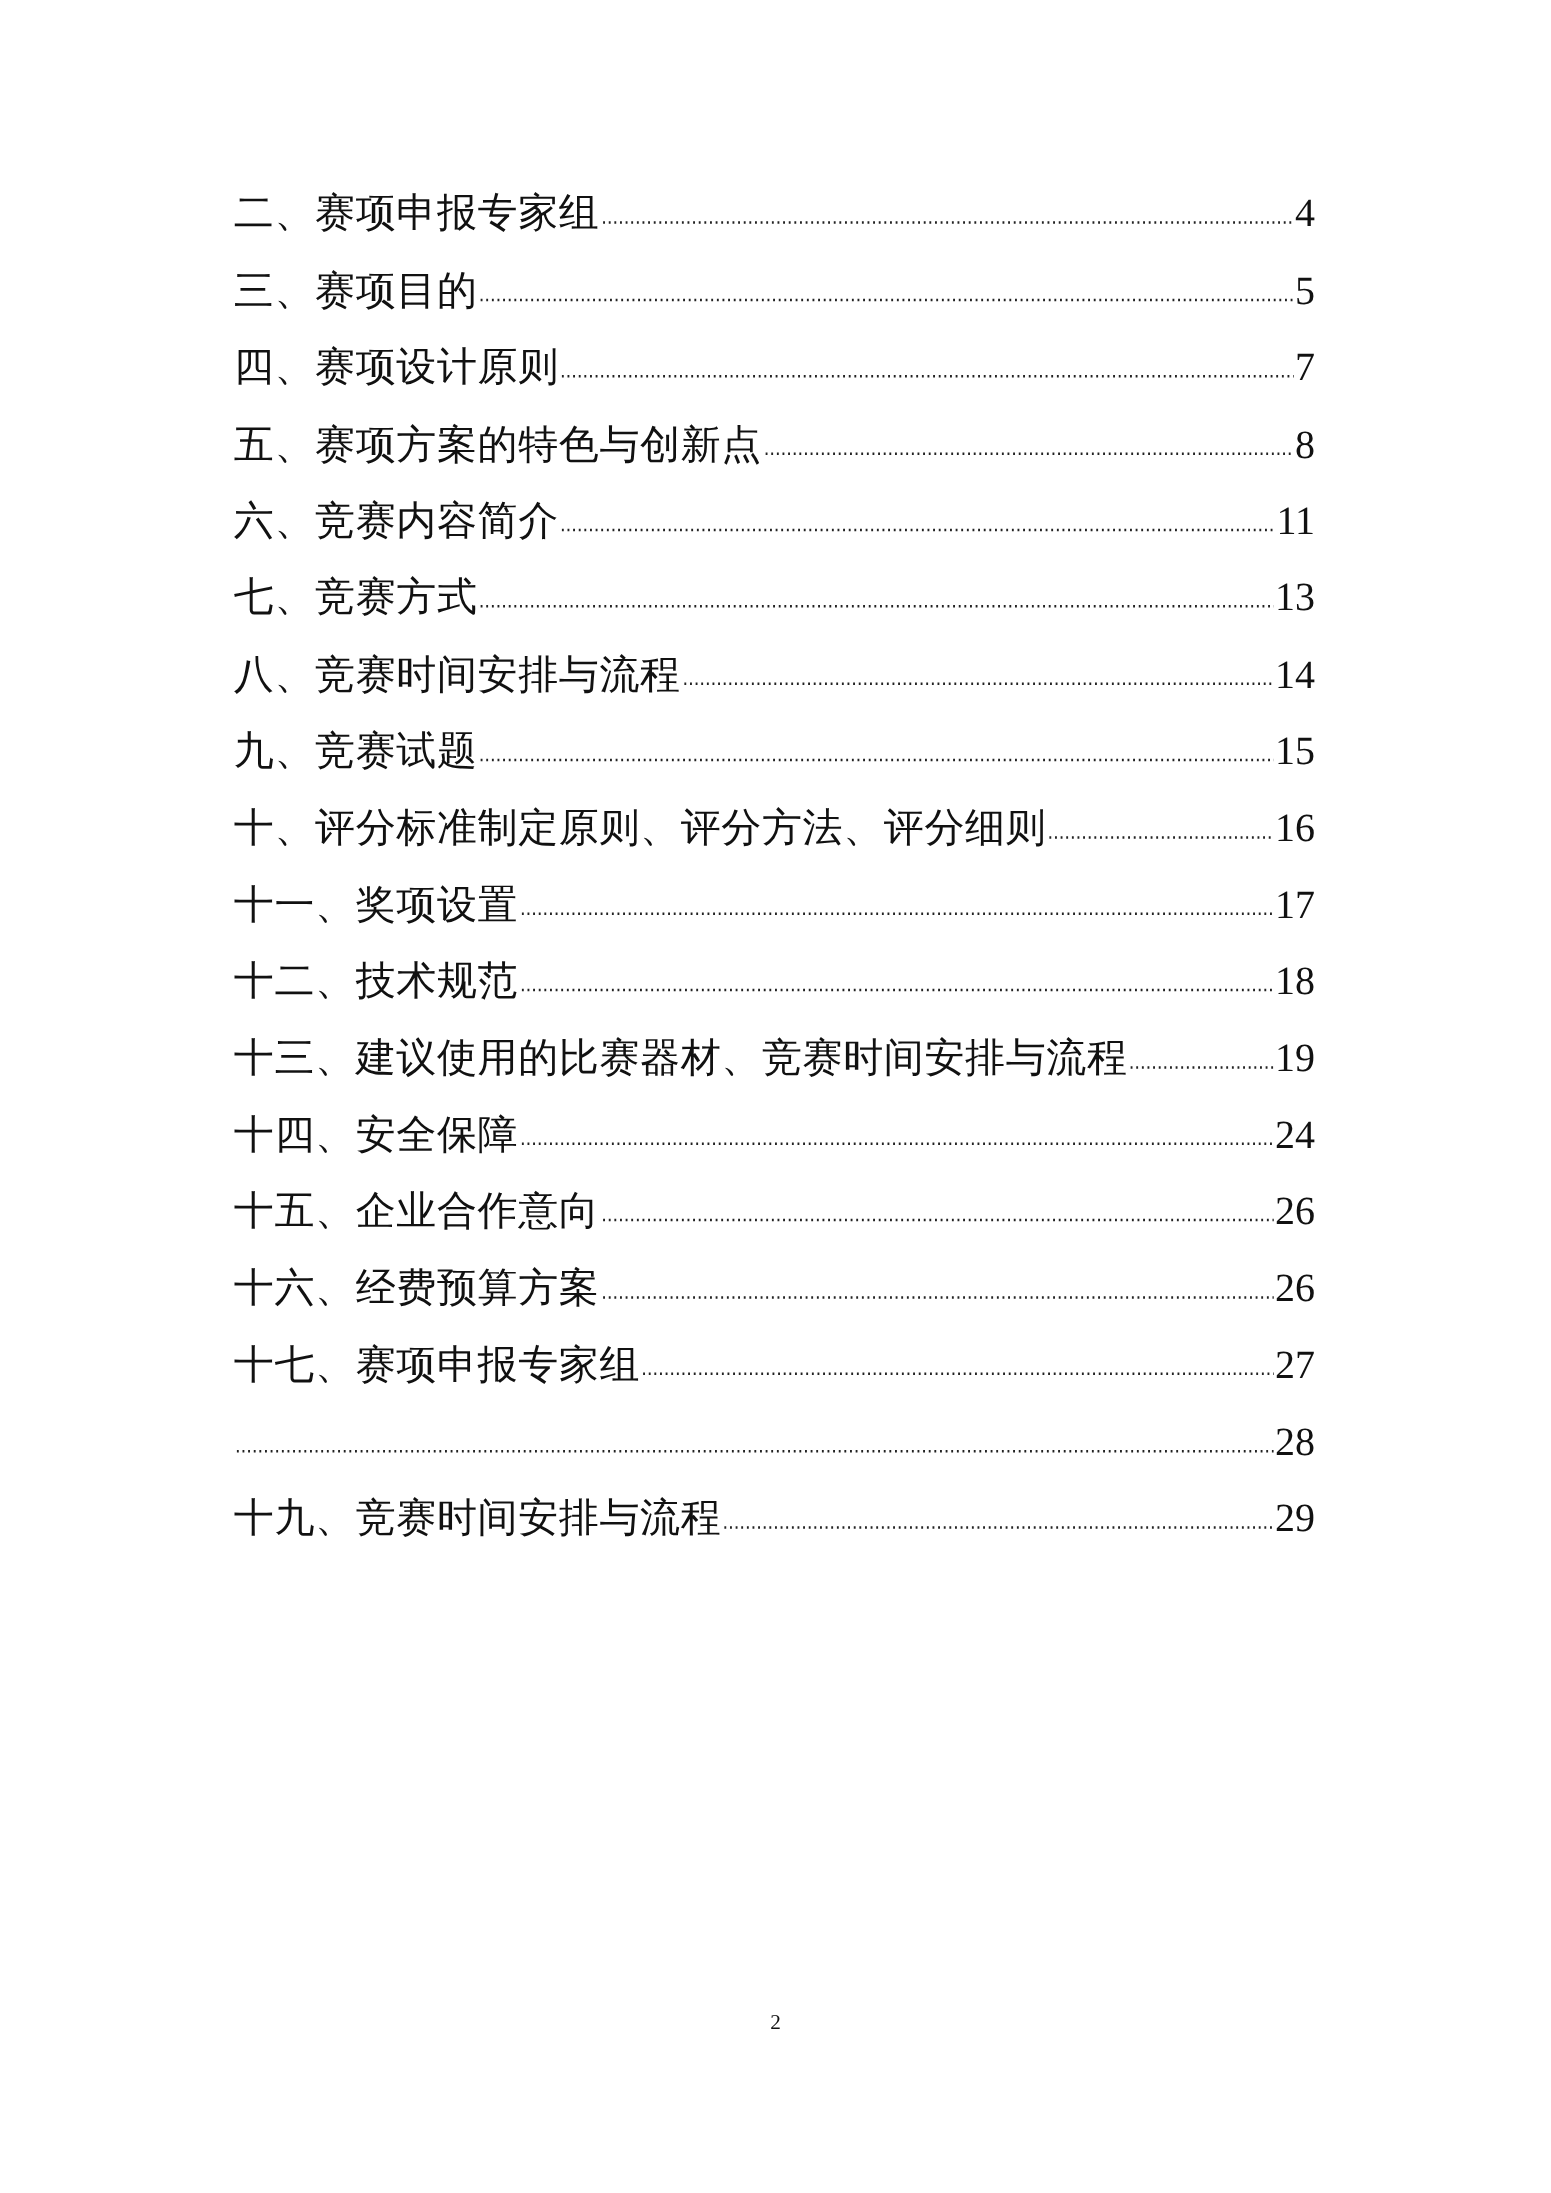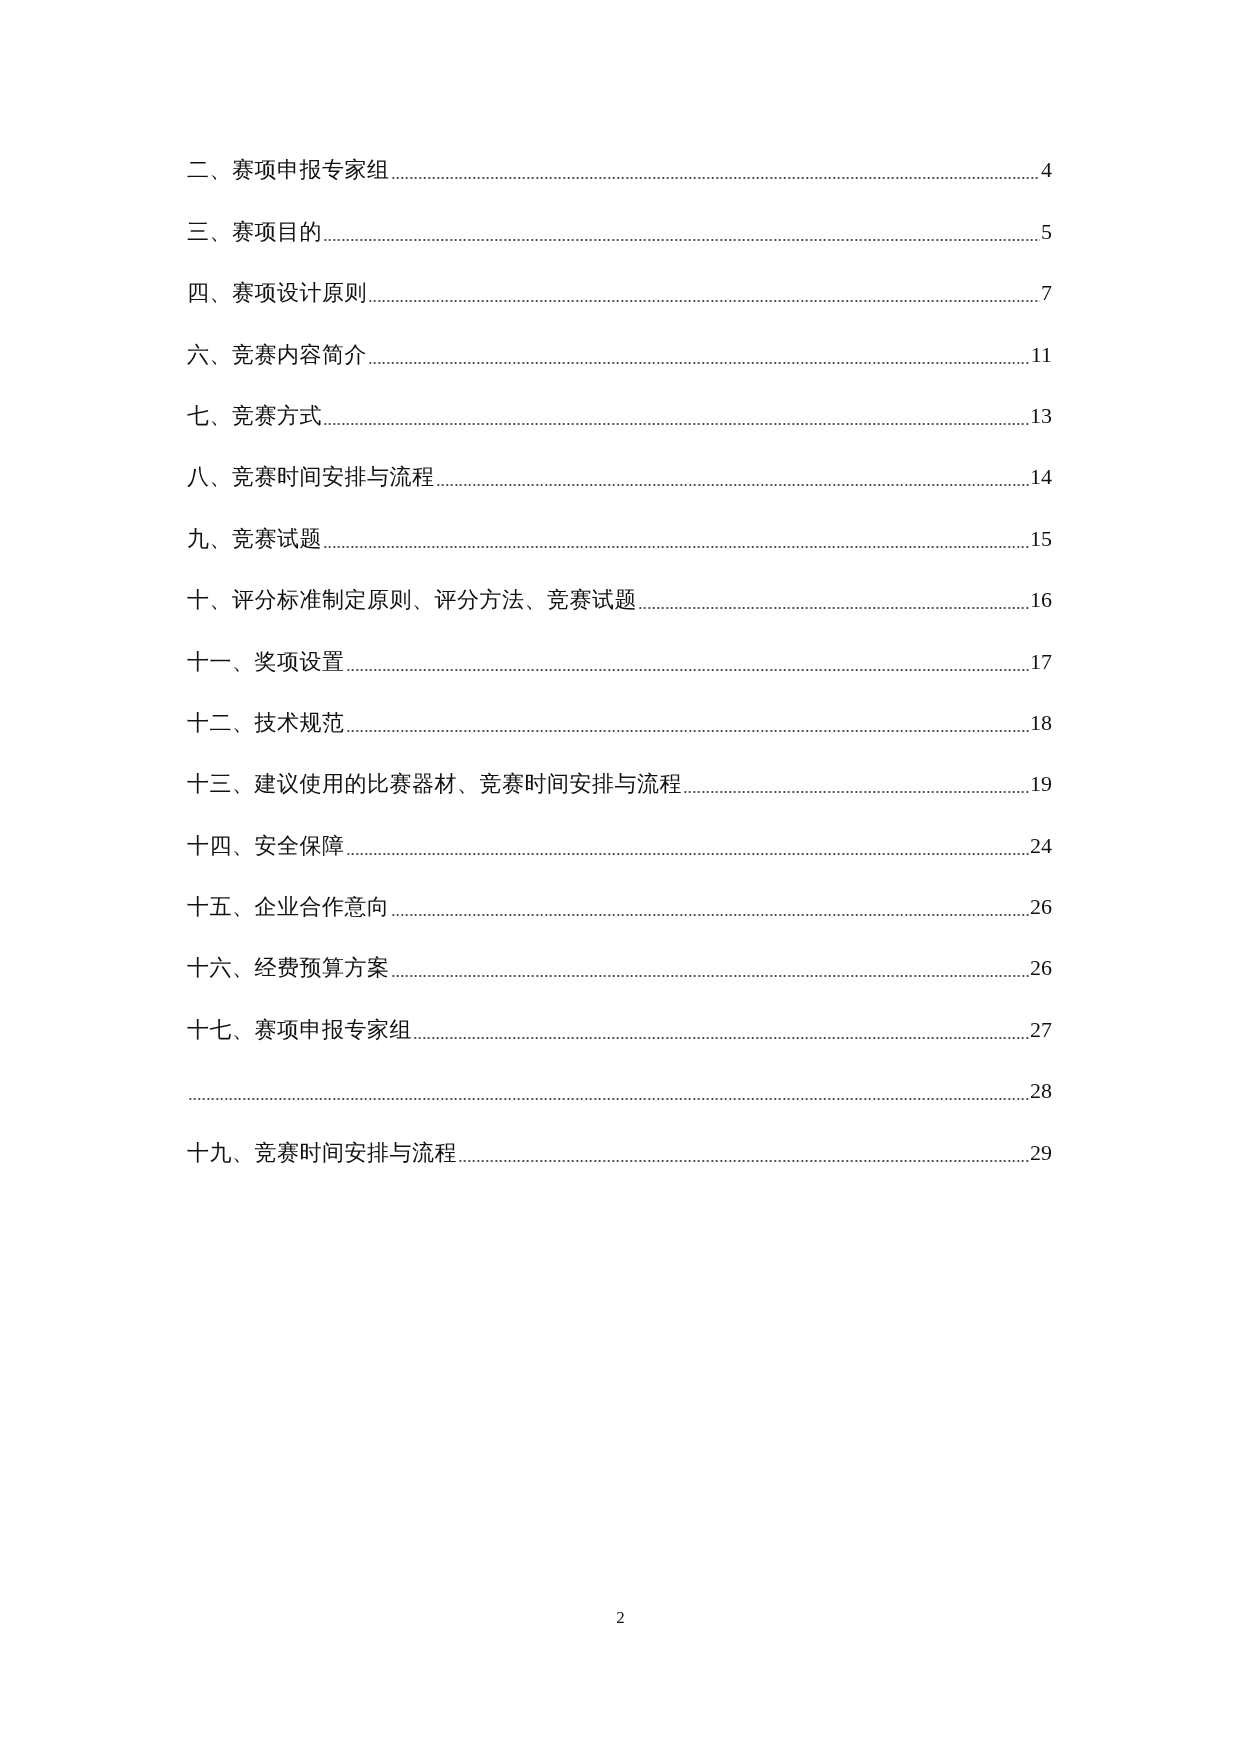--- a/index.html
+++ b/index.html
@@ -20,21 +20,21 @@
       left: 187px;
       top: 150px;
       width: 865px;
     }
     .toc-entry {
       display: flex;
       align-items: flex-end;
       height: 61.4px;
       box-sizing: border-box;
       padding-bottom: 26px;
-      font-size: 22px;
+      font-size: 32px;
       line-height: 30px;
       white-space: nowrap;
     }
     .toc-title {
       flex: 0 0 auto;
       letter-spacing: 0.5px;
     }
     .toc-leader {
       flex: 1 1 auto;
       margin: 0 1px 6px 1px;
@@ -69,41 +69,46 @@
     <span class="toc-title">三、赛项目的</span>
     <span class="toc-leader"></span>
     <span class="toc-page">5</span>
   </div>
   <div class="toc-entry">
     <span class="toc-title">四、赛项设计原则</span>
     <span class="toc-leader"></span>
     <span class="toc-page">7</span>
   </div>
   <div class="toc-entry">
+    <span class="toc-title">五、赛项方案的特色与创新点</span>
+    <span class="toc-leader"></span>
+    <span class="toc-page">8</span>
+  </div>
+  <div class="toc-entry">
     <span class="toc-title">六、竞赛内容简介</span>
     <span class="toc-leader"></span>
     <span class="toc-page">11</span>
   </div>
   <div class="toc-entry">
     <span class="toc-title">七、竞赛方式</span>
     <span class="toc-leader"></span>
     <span class="toc-page">13</span>
   </div>
   <div class="toc-entry">
     <span class="toc-title">八、竞赛时间安排与流程</span>
     <span class="toc-leader"></span>
     <span class="toc-page">14</span>
   </div>
   <div class="toc-entry">
     <span class="toc-title">九、竞赛试题</span>
     <span class="toc-leader"></span>
     <span class="toc-page">15</span>
   </div>
   <div class="toc-entry">
-    <span class="toc-title">十、评分标准制定原则、评分方法、竞赛试题</span>
+    <span class="toc-title">十、评分标准制定原则、评分方法、评分细则</span>
     <span class="toc-leader"></span>
     <span class="toc-page">16</span>
   </div>
   <div class="toc-entry">
     <span class="toc-title">十一、奖项设置</span>
     <span class="toc-leader"></span>
     <span class="toc-page">17</span>
   </div>
   <div class="toc-entry">
     <span class="toc-title">十二、技术规范</span>

